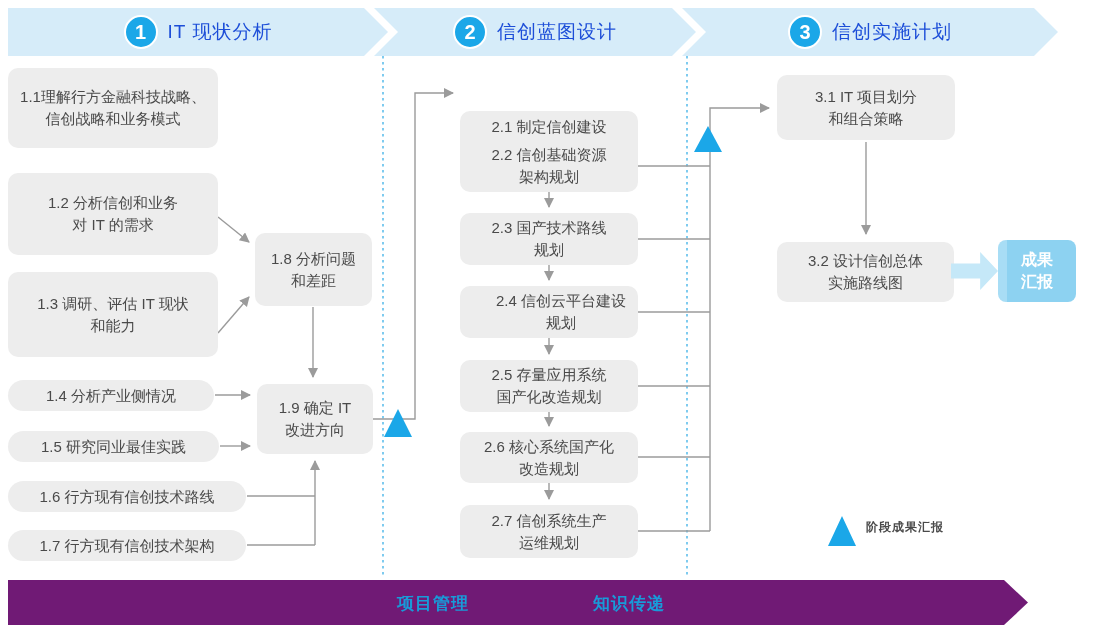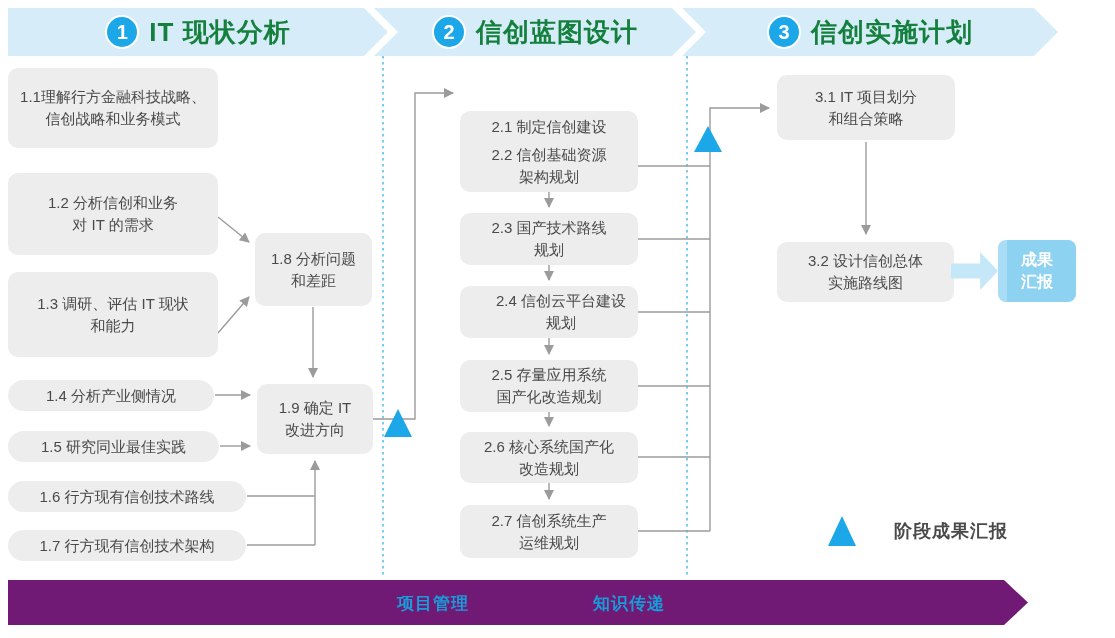--- a/index.html
+++ b/index.html
@@ -5,41 +5,41 @@
   html,body{margin:0;padding:0;background:#fff;}
   body{font-family:"Liberation Sans","DejaVu Sans",sans-serif;}
   #canvas{position:relative;width:1115px;height:638px;background:#fff;overflow:hidden;}
 
   
   .band{position:absolute;top:8px;height:48px;background:#D6ECF9;display:flex;align-items:center;justify-content:center;gap:10px;}
   .band.point{clip-path:polygon(0 0,calc(100% - 24px) 0,100% 50%,calc(100% - 24px) 100%,0 100%);}
   .band.notch{clip-path:polygon(0 0,calc(100% - 24px) 0,100% 50%,calc(100% - 24px) 100%,0 100%,24px 50%);}
   .num-circle{width:34px;height:34px;border-radius:50%;background:#1BA7E8;border:2px solid #FFFFFF;color:#fff;
     display:flex;align-items:center;justify-content:center;font-size:20px;font-weight:700;box-sizing:border-box;flex:0 0 auto;}
-  .band-title{font-size:26px;font-weight:700;color:#15803d;letter-spacing:1px;}
+  .band-title{font-size:19px;font-weight:400;color:#1d4ed8;letter-spacing:1px;}
 
   
   .box{position:absolute;background:#EDEDED;color:#4A4A4A;border-radius:10px;display:flex;align-items:center;justify-content:center;
     text-align:center;white-space:pre-line;font-size:15px;line-height:1.45;box-sizing:border-box;padding:2px 4px;}
   .pill{border-radius:18px;}
 
   
   .result-box{position:absolute;left:998px;top:240px;width:78px;height:62px;border-radius:8px;
     background:linear-gradient(90deg,#A8DDF5 0px,#A8DDF5 9px,#8DD2F1 9px);
     color:#fff;font-weight:700;font-size:16px;line-height:1.4;display:flex;align-items:center;justify-content:center;
     text-align:center;white-space:pre-line;}
   .thick-arrow{position:absolute;left:951px;top:252px;width:47px;height:38px;background:#C5E8F8;
     clip-path:polygon(0 30%,62% 30%,62% 0,100% 50%,62% 100%,62% 70%,0 70%);}
 
   
   .bottom-band{position:absolute;left:8px;top:580px;width:1020px;height:45px;background:#701a75;
     clip-path:polygon(0 0,calc(100% - 24px) 0,100% 50%,calc(100% - 24px) 100%,0 100%);}
   .bottom-label{position:absolute;top:50%;transform:translateY(-50%);font-size:17px;font-weight:700;color:#189BD9;letter-spacing:1px;}
 
-  .legend-label{position:absolute;left:866px;top:519px;font-size:18px;font-weight:700;color:#4A4A4A;letter-spacing:1px;margin-left:28px;}
+  .legend-label{position:absolute;left:866px;top:519px;font-size:12px;font-weight:700;color:#4A4A4A;letter-spacing:1px;}
 
   svg.overlay{position:absolute;left:0;top:0;pointer-events:none;}
 </style>
 </head>
 <body>
 
 <div id="canvas">
 
   <svg class="overlay" width="1115" height="638" viewBox="0 0 1115 638">
     <defs>

